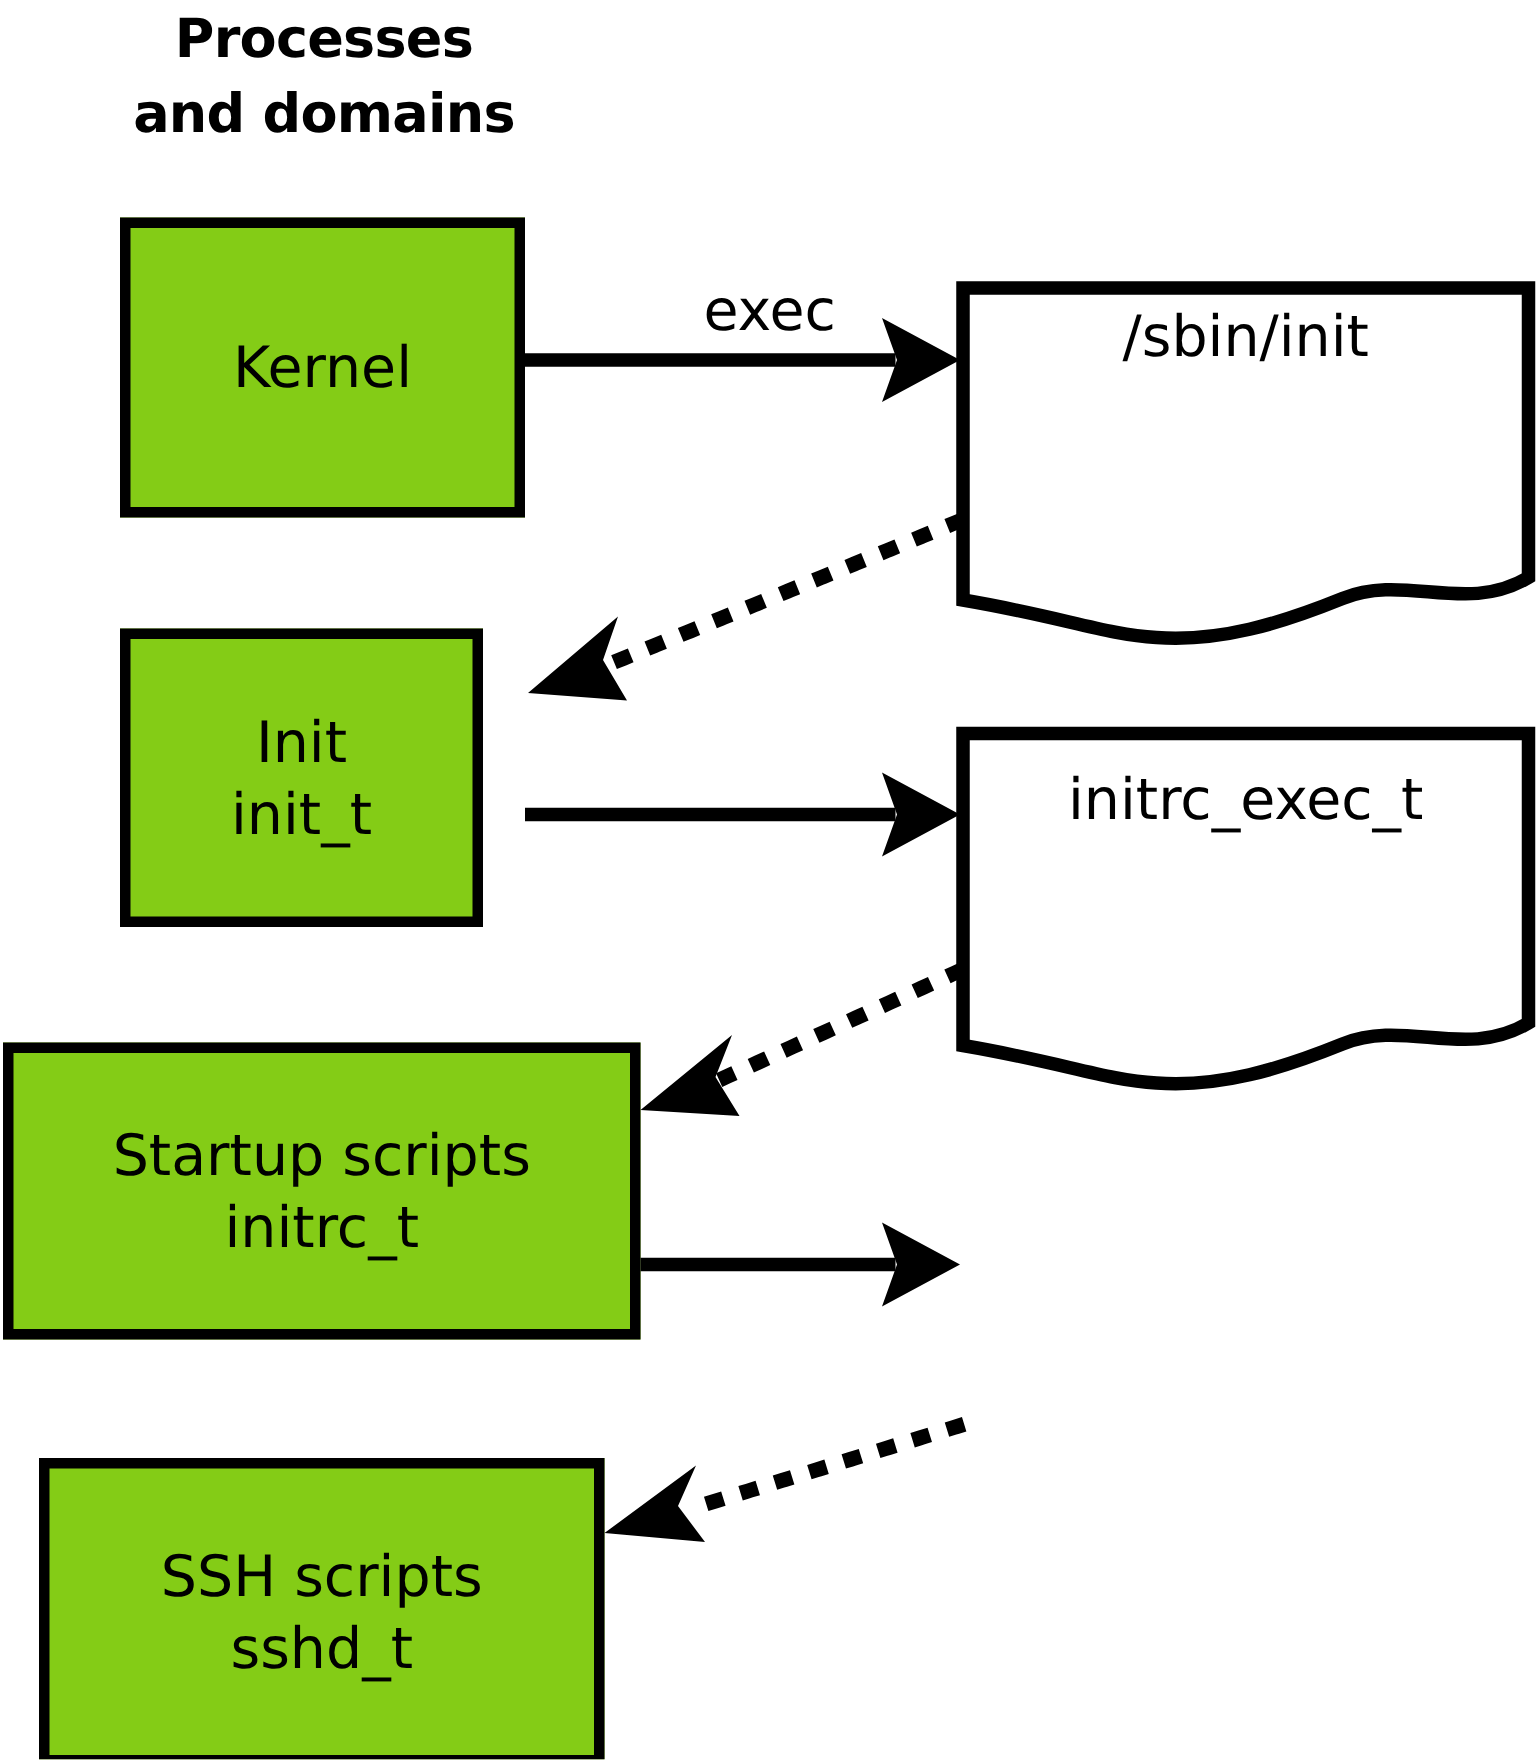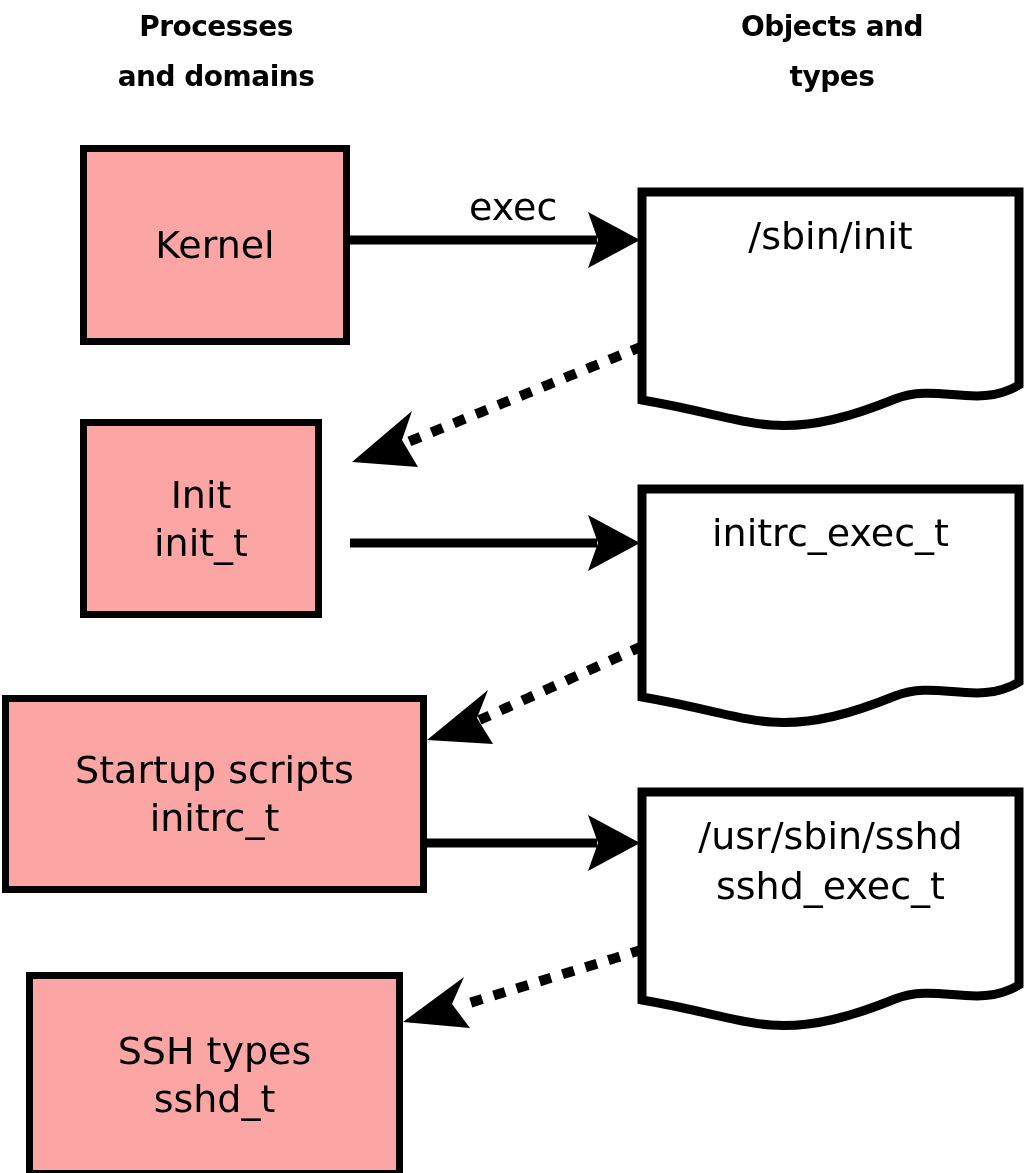--- a/index.html
+++ b/index.html
@@ -15,36 +15,36 @@
     background: #ffffff;
     overflow: hidden;
     font-family: "DejaVu Sans", "Liberation Sans", sans-serif;
   }
 
   
   .col-heading {
     position: absolute;
     font-family: "DejaVu Sans", "Liberation Sans", sans-serif;
     font-weight: 700;
-    font-size: 28px;
+    font-size: 36px;
     line-height: 50px;
     color: #000000;
     text-align: center;
     letter-spacing: -0.5px;
     white-space: pre-line;
   }
   #heading-left  { left: 30px;  top: 2px;  width: 372px; }
   #heading-right { left: 640px; top: 2px;  width: 384px; }
 
   
   .proc-box {
     position: absolute;
     box-sizing: border-box;
     border: 7px solid #000000;
-    background: #fca5a5;
+    background: #84cc16;
     display: flex;
     flex-direction: column;
     align-items: center;
     justify-content: center;
     color: #000000;
   }
   .proc-box .line {
     font-size: 38px;
     line-height: 48px;
     white-space: nowrap;
@@ -79,21 +79,21 @@
   .doc-label .line {
     font-size: 38px;
     line-height: 50px;
     white-space: nowrap;
   }
 
   #doc-init   { left: 637px; top: 187px; width: 387px; height: 245px; }
   #doc-initrc { left: 637px; top: 484px; width: 387px; height: 245px; }
   #doc-sshd   { left: 637px; top: 787px; width: 387px; height: 245px; }
 
-  #doc-init   .doc-label { padding-top: 24px; gap: 30px; }
+  #doc-init   .doc-label { padding-top: 12px; gap: 30px; }
   #doc-initrc .doc-label { padding-top: 24px; }
   #doc-sshd   .doc-label { padding-top: 24px; }
 
   
   #connectors {
     position: absolute;
     left: 0;
     top: 0;
     width: 1024px;
     height: 1173px;
@@ -110,39 +110,37 @@
   #label-exec { left: 469px; top: 185px; }
 </style>
 </head>
 <body>
 
 <div id="stage">
 
   <div class="col-heading" id="heading-left">Processes
 and domains</div>
 
-  <div class="col-heading" id="heading-right">Objects and
-types</div>
 
   <div class="proc-box" id="box-kernel">
     <div class="line">Kernel</div>
   </div>
 
   <div class="proc-box" id="box-init">
     <div class="line">Init</div>
     <div class="line">init_t</div>
   </div>
 
   <div class="proc-box" id="box-initrc">
     <div class="line">Startup scripts</div>
     <div class="line">initrc_t</div>
   </div>
 
   <div class="proc-box" id="box-sshd">
-    <div class="line">SSH types</div>
+    <div class="line">SSH scripts</div>
     <div class="line">sshd_t</div>
   </div>
 
   <div class="doc-shape" id="doc-init">
     <svg width="387" height="245" viewBox="0 0 387 245">
       <path d="M 5 5 L 382 5 L 382 198 C 340 223 300 195 258 212 C 216 229 176 241 134 238 C 100 236 70 224 5 213 Z" fill="#ffffff" stroke="#000000" stroke-width="9" stroke-linejoin="miter" stroke-linecap="butt"></path>
     </svg>
     <div class="doc-label">
       <div class="line">/sbin/init</div>
     </div>
@@ -150,29 +148,20 @@
 
   <div class="doc-shape" id="doc-initrc">
     <svg width="387" height="245" viewBox="0 0 387 245">
       <path d="M 5 5 L 382 5 L 382 198 C 340 223 300 195 258 212 C 216 229 176 241 134 238 C 100 236 70 224 5 213 Z" fill="#ffffff" stroke="#000000" stroke-width="9" stroke-linejoin="miter" stroke-linecap="butt"></path>
     </svg>
     <div class="doc-label">
       <div class="line">initrc_exec_t</div>
     </div>
   </div>
 
-  <div class="doc-shape" id="doc-sshd">
-    <svg width="387" height="245" viewBox="0 0 387 245">
-      <path d="M 5 5 L 382 5 L 382 198 C 340 223 300 195 258 212 C 216 229 176 241 134 238 C 100 236 70 224 5 213 Z" fill="#ffffff" stroke="#000000" stroke-width="9" stroke-linejoin="miter" stroke-linecap="butt"></path>
-    </svg>
-    <div class="doc-label">
-      <div class="line">/usr/sbin/sshd</div>
-      <div class="line">sshd_exec_t</div>
-    </div>
-  </div>
 
   <svg id="connectors" viewBox="0 0 1024 1173">
 
      /sbin/init  (solid) --&gt;
     <g>
       <line x1="350" y1="240" x2="597" y2="240" stroke="#000000" stroke-width="9"></line>
       <polygon points="640,240 588,212 598,240 588,268" fill="#000000"></polygon>
     </g>
 
     

